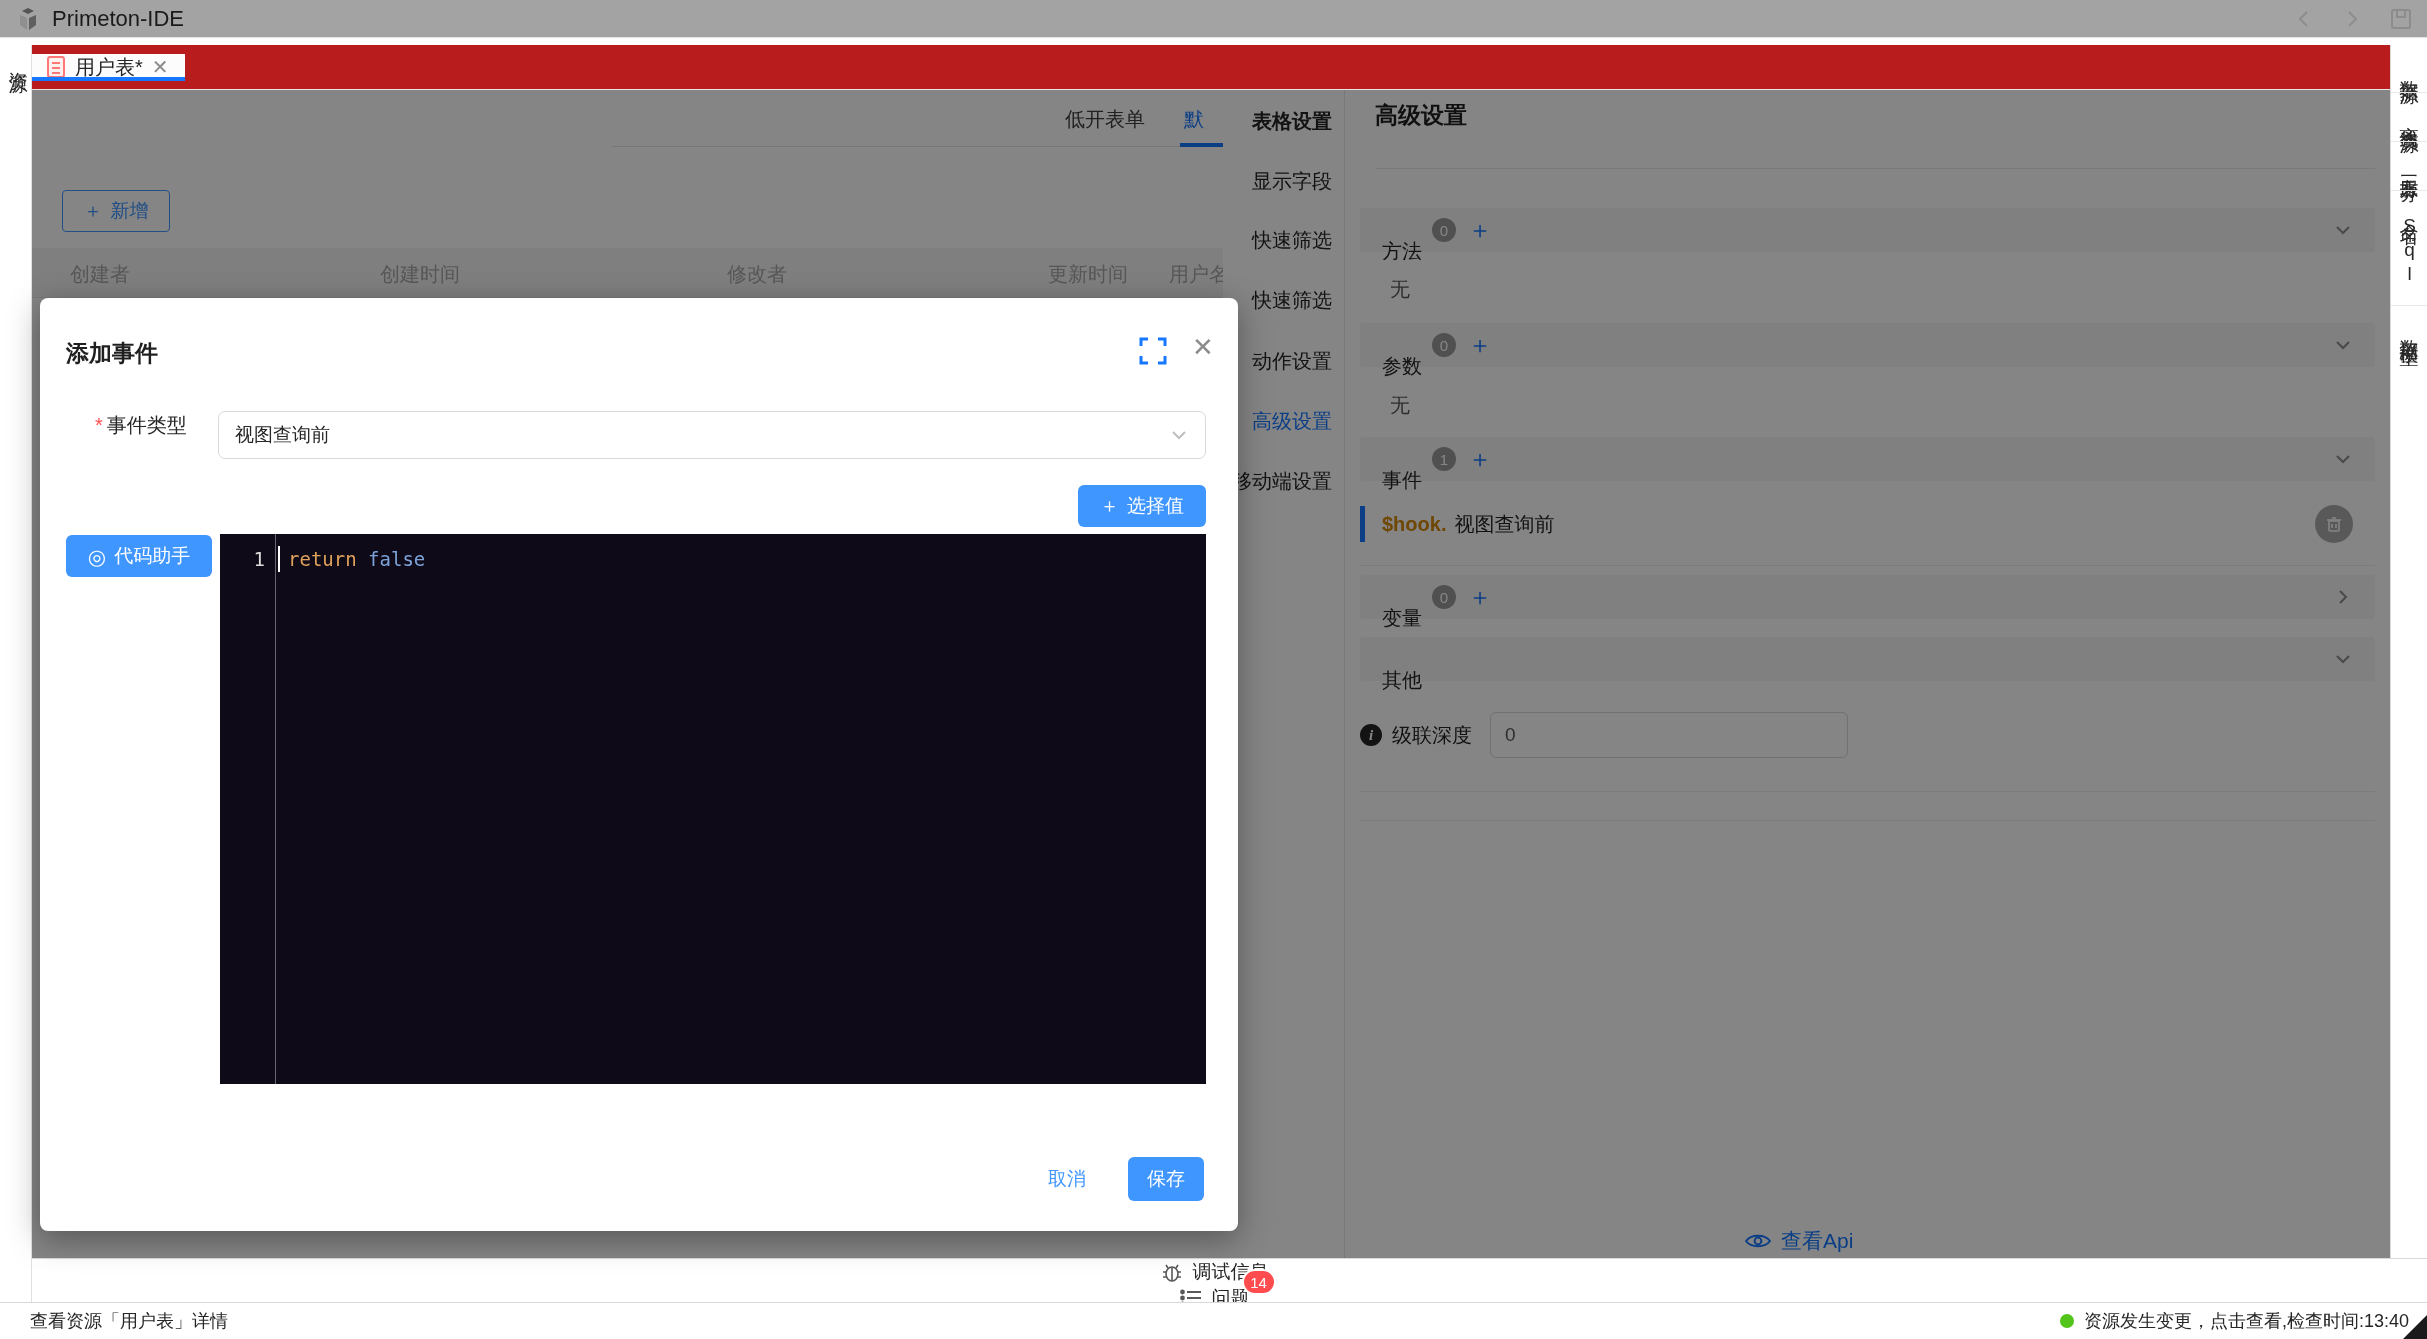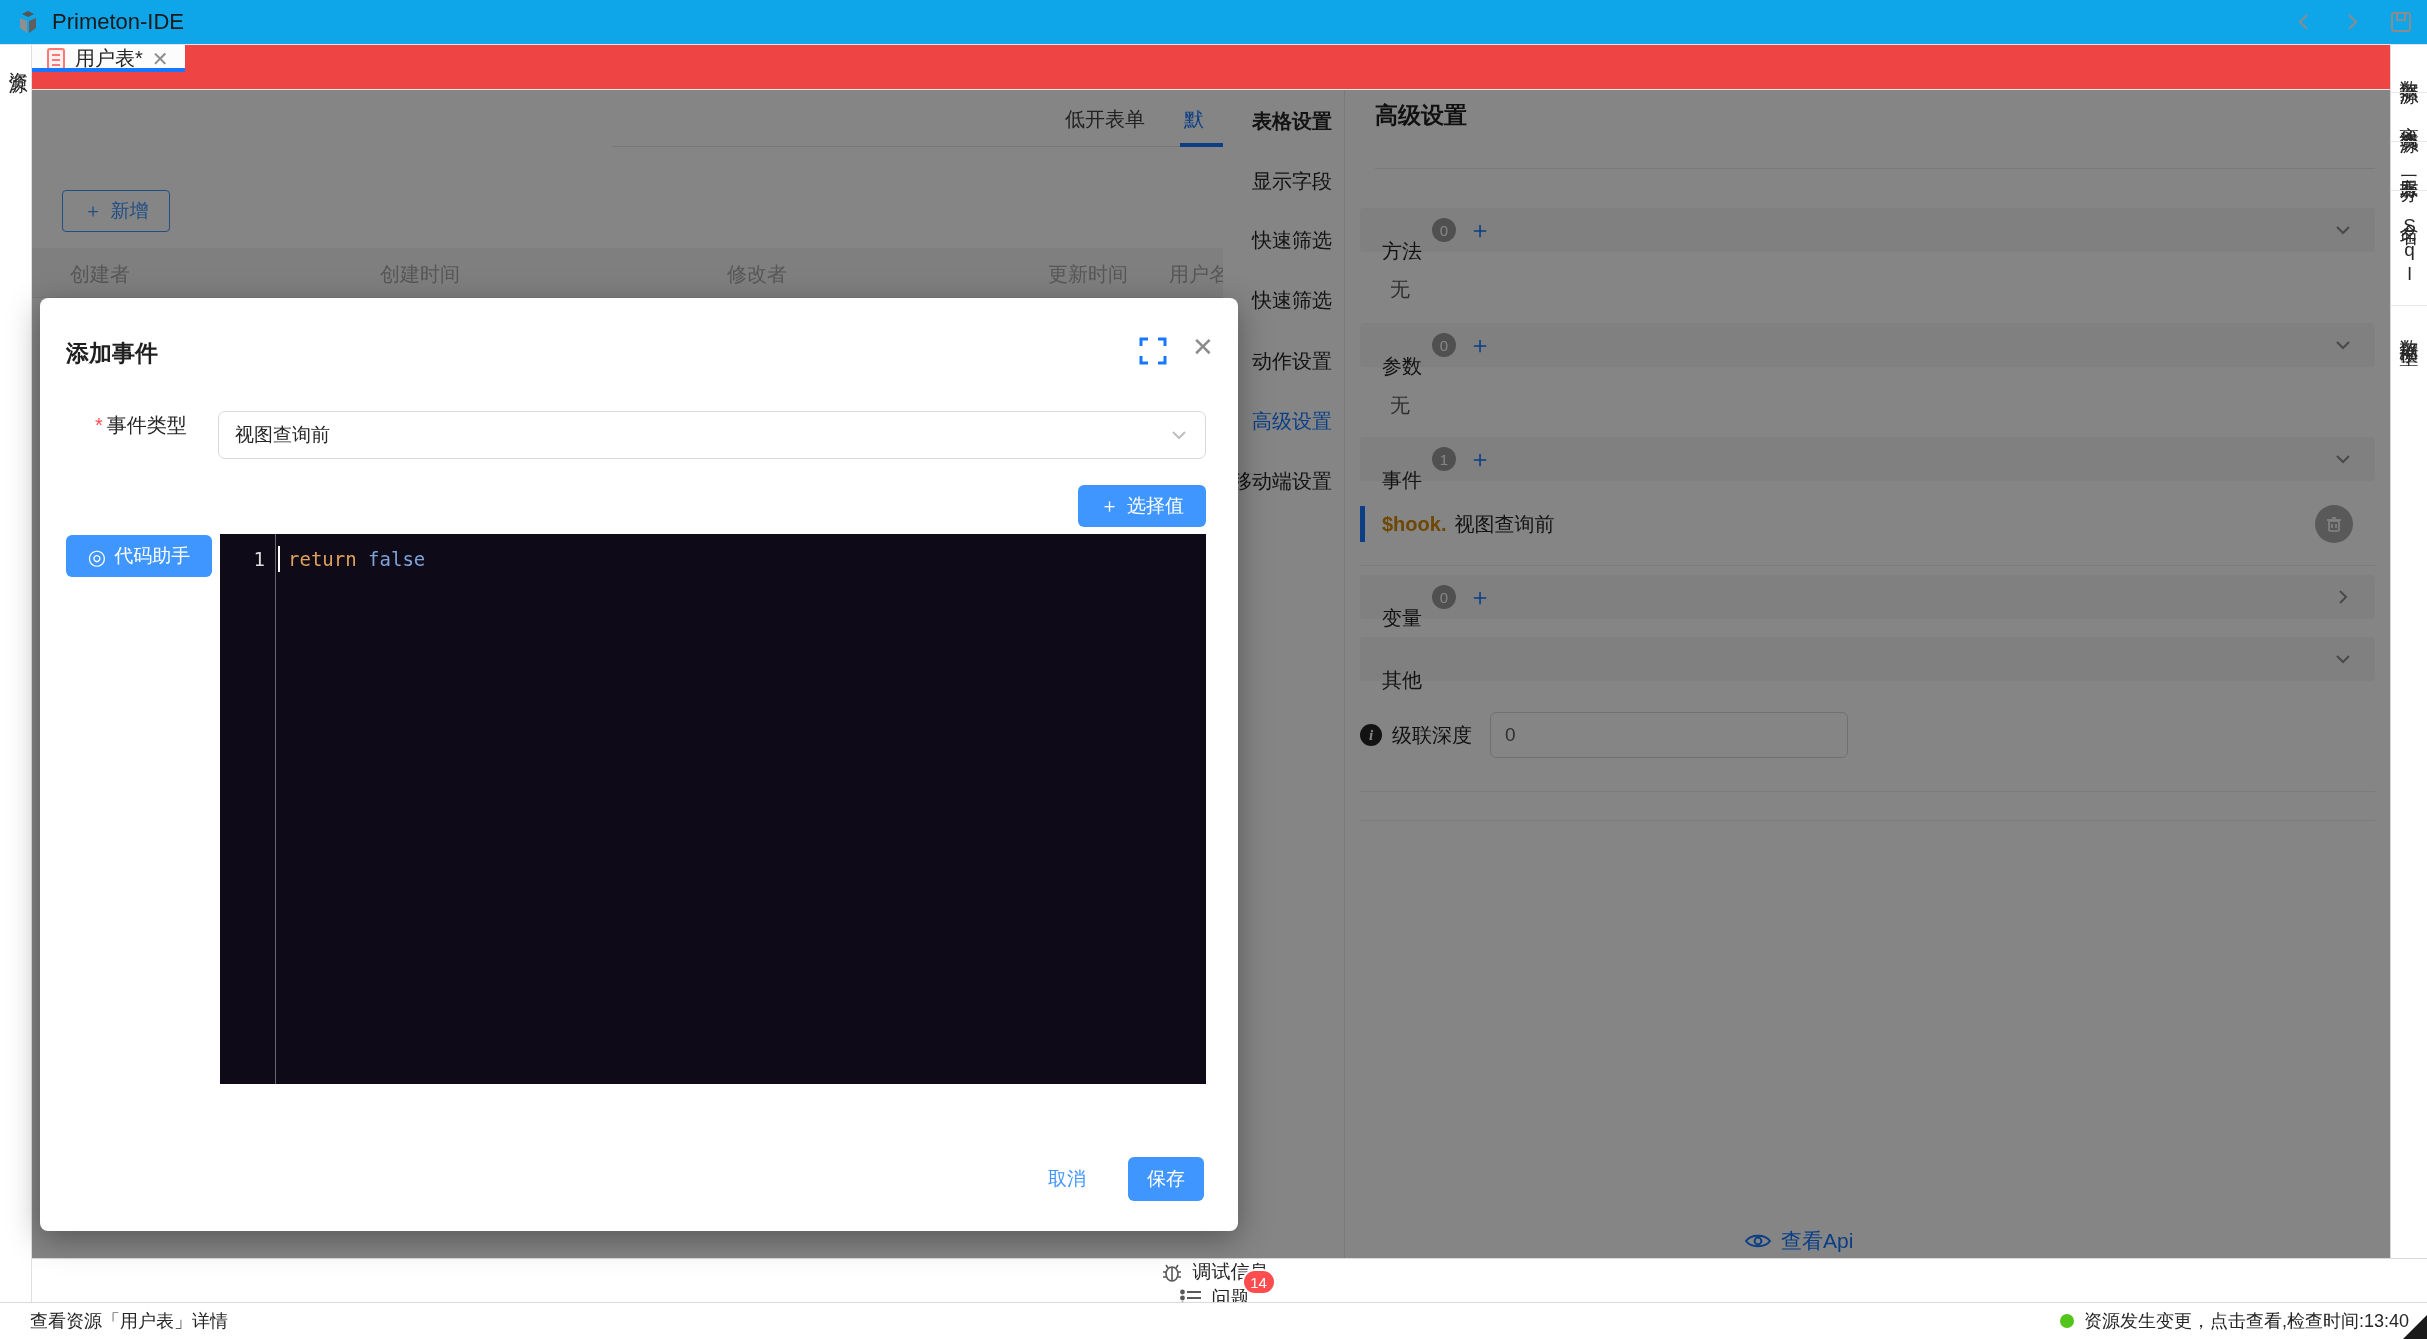--- a/index.html
+++ b/index.html
@@ -1,39 +1,39 @@
 <!DOCTYPE html>
 <html><head>
 <meta charset="utf-8">
 <style>
   * { margin:0; padding:0; box-sizing:border-box; }
   html,body { width:2427px; height:1339px; overflow:hidden;
     font-family:"Liberation Sans","DejaVu Sans",sans-serif; background:#fff; color:#262626; }
 
   
-  .topbar { position:absolute; top:0; left:0; width:2427px; height:45px; background:#0ea5e9;
+  .topbar { position:absolute; top:0; left:0; width:2427px; height:38px; background:#a3a3a3;
     border-bottom:1px solid #e3e3e3; display:flex; align-items:center; padding:0 14px; z-index:5; }
   .app-title { font-size:22px; color:#1a1a1a; margin-left:10px; }
   .topbar-right { margin-left:auto; display:flex; align-items:center; gap:26px; color:#8c8c8c; }
   .nav-arrow { width:22px; height:22px; cursor:pointer; }
 
   
   .left-rail { position:absolute; top:45px; left:0; width:32px; bottom:37px; background:#fff;
     border-right:1px solid #e0e0e0; z-index:5; }
   .rail-text { writing-mode:vertical-rl; text-orientation:upright; font-size:19px; color:#262626;
     letter-spacing:3px; margin:12px auto 0 auto; display:block; text-align:center; width:100%; }
   .right-rail { position:absolute; top:45px; right:0; width:37px; bottom:37px; background:#fff;
     border-left:1px solid #d9d9d9; z-index:5; display:flex; flex-direction:column; align-items:center; padding-top:12px; }
   .right-rail .rail-item { writing-mode:vertical-rl; text-orientation:upright; font-size:19px;
     letter-spacing:3px; padding:8px 0 14px 0; cursor:pointer; }
   .right-rail .rail-sep { width:100%; height:1px; background:#e8e8e8; margin:4px 0 10px 0; }
 
   
-  .tabbar { position:absolute; top:45px; left:32px; right:37px; height:45px; background:#ef4444;
-    border-bottom:1px solid #e6e6e6; display:flex; align-items:flex-start; z-index:4; }
+  .tabbar { position:absolute; top:45px; left:32px; right:37px; height:45px; background:#b91c1c;
+    border-bottom:1px solid #e6e6e6; display:flex; align-items:center; z-index:4; }
   .doc-tab { position:relative; display:flex; align-items:center; gap:9px; padding:0 16px 0 14px;
     background:#fcfcfc; cursor:pointer; }
   .doc-tab .underline { position:absolute; left:0; right:0; bottom:0; height:4px; background:#1677ff; }
   .doc-tab .tab-label { font-size:20px; color:#262626; }
   .tab-close { color:#8c8c8c; font-size:20px; cursor:pointer; line-height:1; }
 
   
   .content { position:absolute; top:90px; left:32px; right:37px; bottom:81px; background:#fff; }
   .mask { position:absolute; inset:0; background:rgba(0,0,0,0.48); z-index:10; }
 

